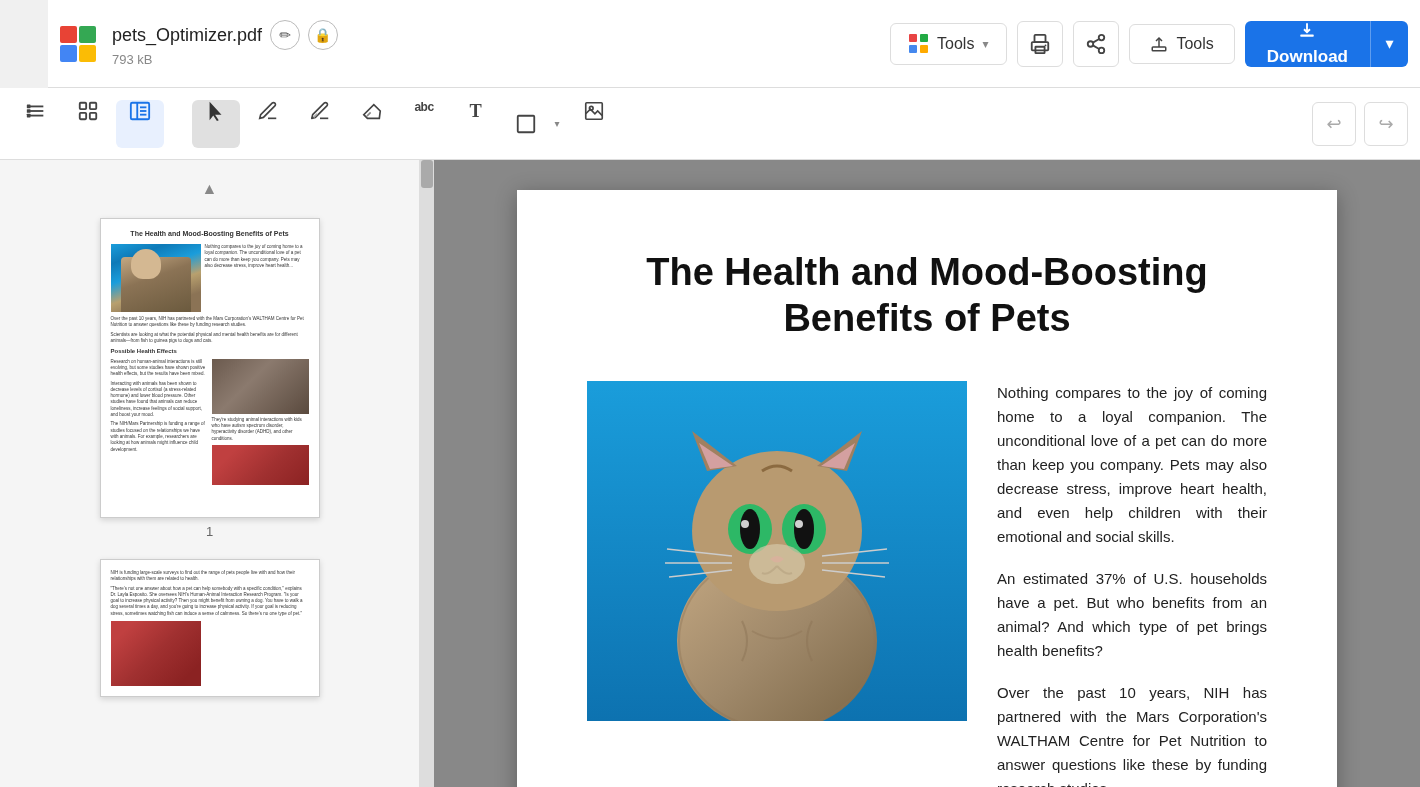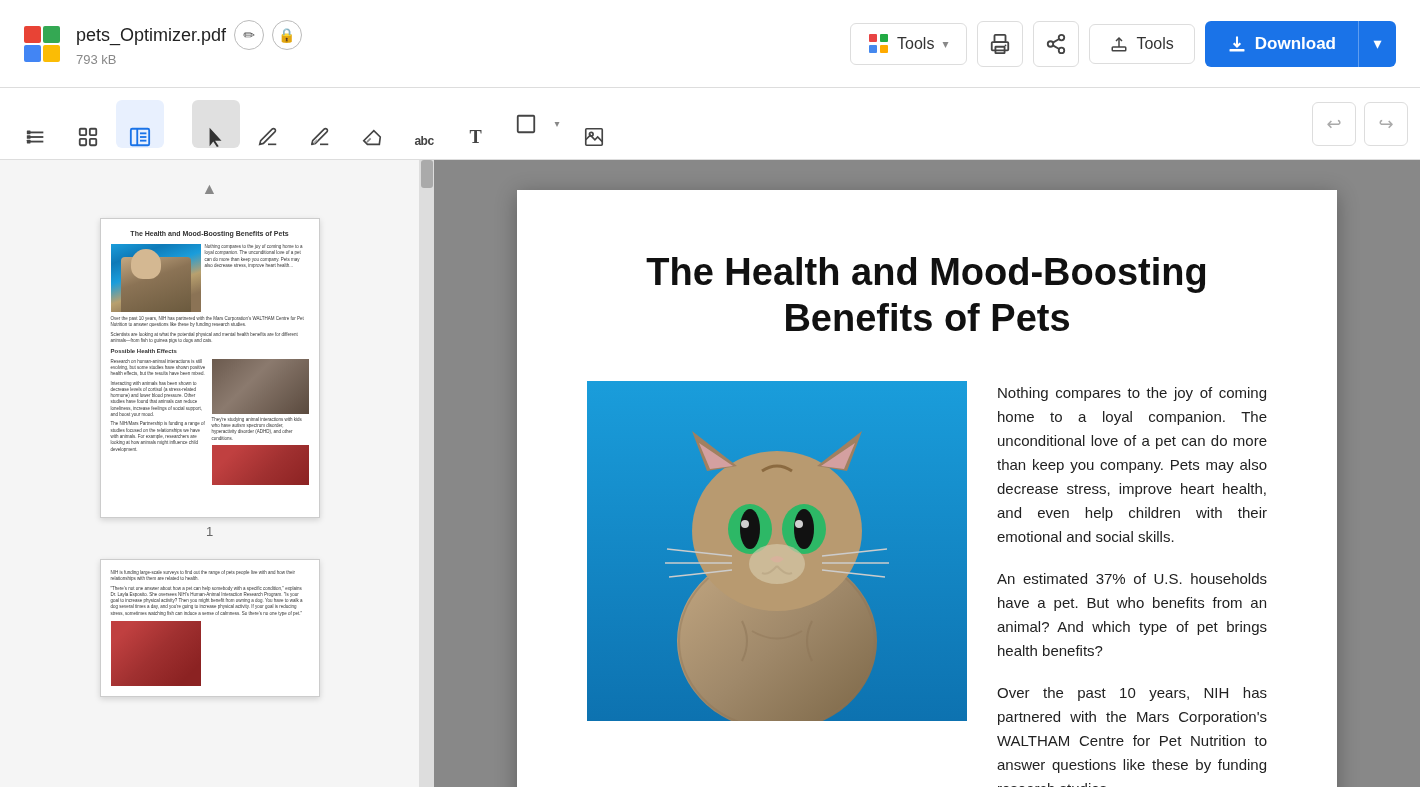--- a/index.html
+++ b/index.html
@@ -4,23 +4,24 @@
   <style>
     * { box-sizing: border-box; margin: 0; padding: 0; }
     body { font-family: -apple-system, BlinkMacSystemFont, 'Segoe UI', sans-serif; background: #f0f0f0; overflow: hidden; }
 
     
     .top-header {
       display: flex;
       align-items: center;
       background: #fff;
       border-bottom: 1px solid #ddd;
-      padding: 0 24px;
+      padding: 0 12px;
       height: 88px;
       gap: 8px;
+      margin-left: 48px;
     }
     .app-logo {
       width: 36px;
       height: 36px;
       flex-shrink: 0;
       margin-right: 8px;
     }
     .file-info {
       display: flex;
       flex-direction: column;
@@ -122,20 +123,21 @@
       align-items: center;
       gap: 8px;
       padding: 0 22px;
       background: #1a73e8;
       color: #fff;
       border: none;
       border-radius: 6px 0 0 6px;
       cursor: pointer;
       font-size: 17px;
       font-weight: 700;
+      flex-direction: column;
     }
     .download-btn-arrow {
       display: flex;
       align-items: center;
       justify-content: center;
       width: 38px;
       background: #1a73e8;
       color: #fff;
       border: none;
       border-left: 1px solid rgba(255,255,255,0.3);
@@ -160,21 +162,21 @@
       gap: 4px;
       margin-right: 24px;
     }
     .tb-btn {
       width: 48px;
       height: 48px;
       border: none;
       border-radius: 6px;
       background: transparent;
       display: flex;
-      align-items: flex-end;
+      align-items: flex-start;
       justify-content: center;
       cursor: pointer;
       color: #444;
       font-size: 20px;
     }
     .tb-btn.active { background: #e8f0fe; color: #1a73e8; }
     .tb-btn.active-dark { background: #e0e0e0; }
     .toolbar-center {
       display: flex;
       align-items: center;

